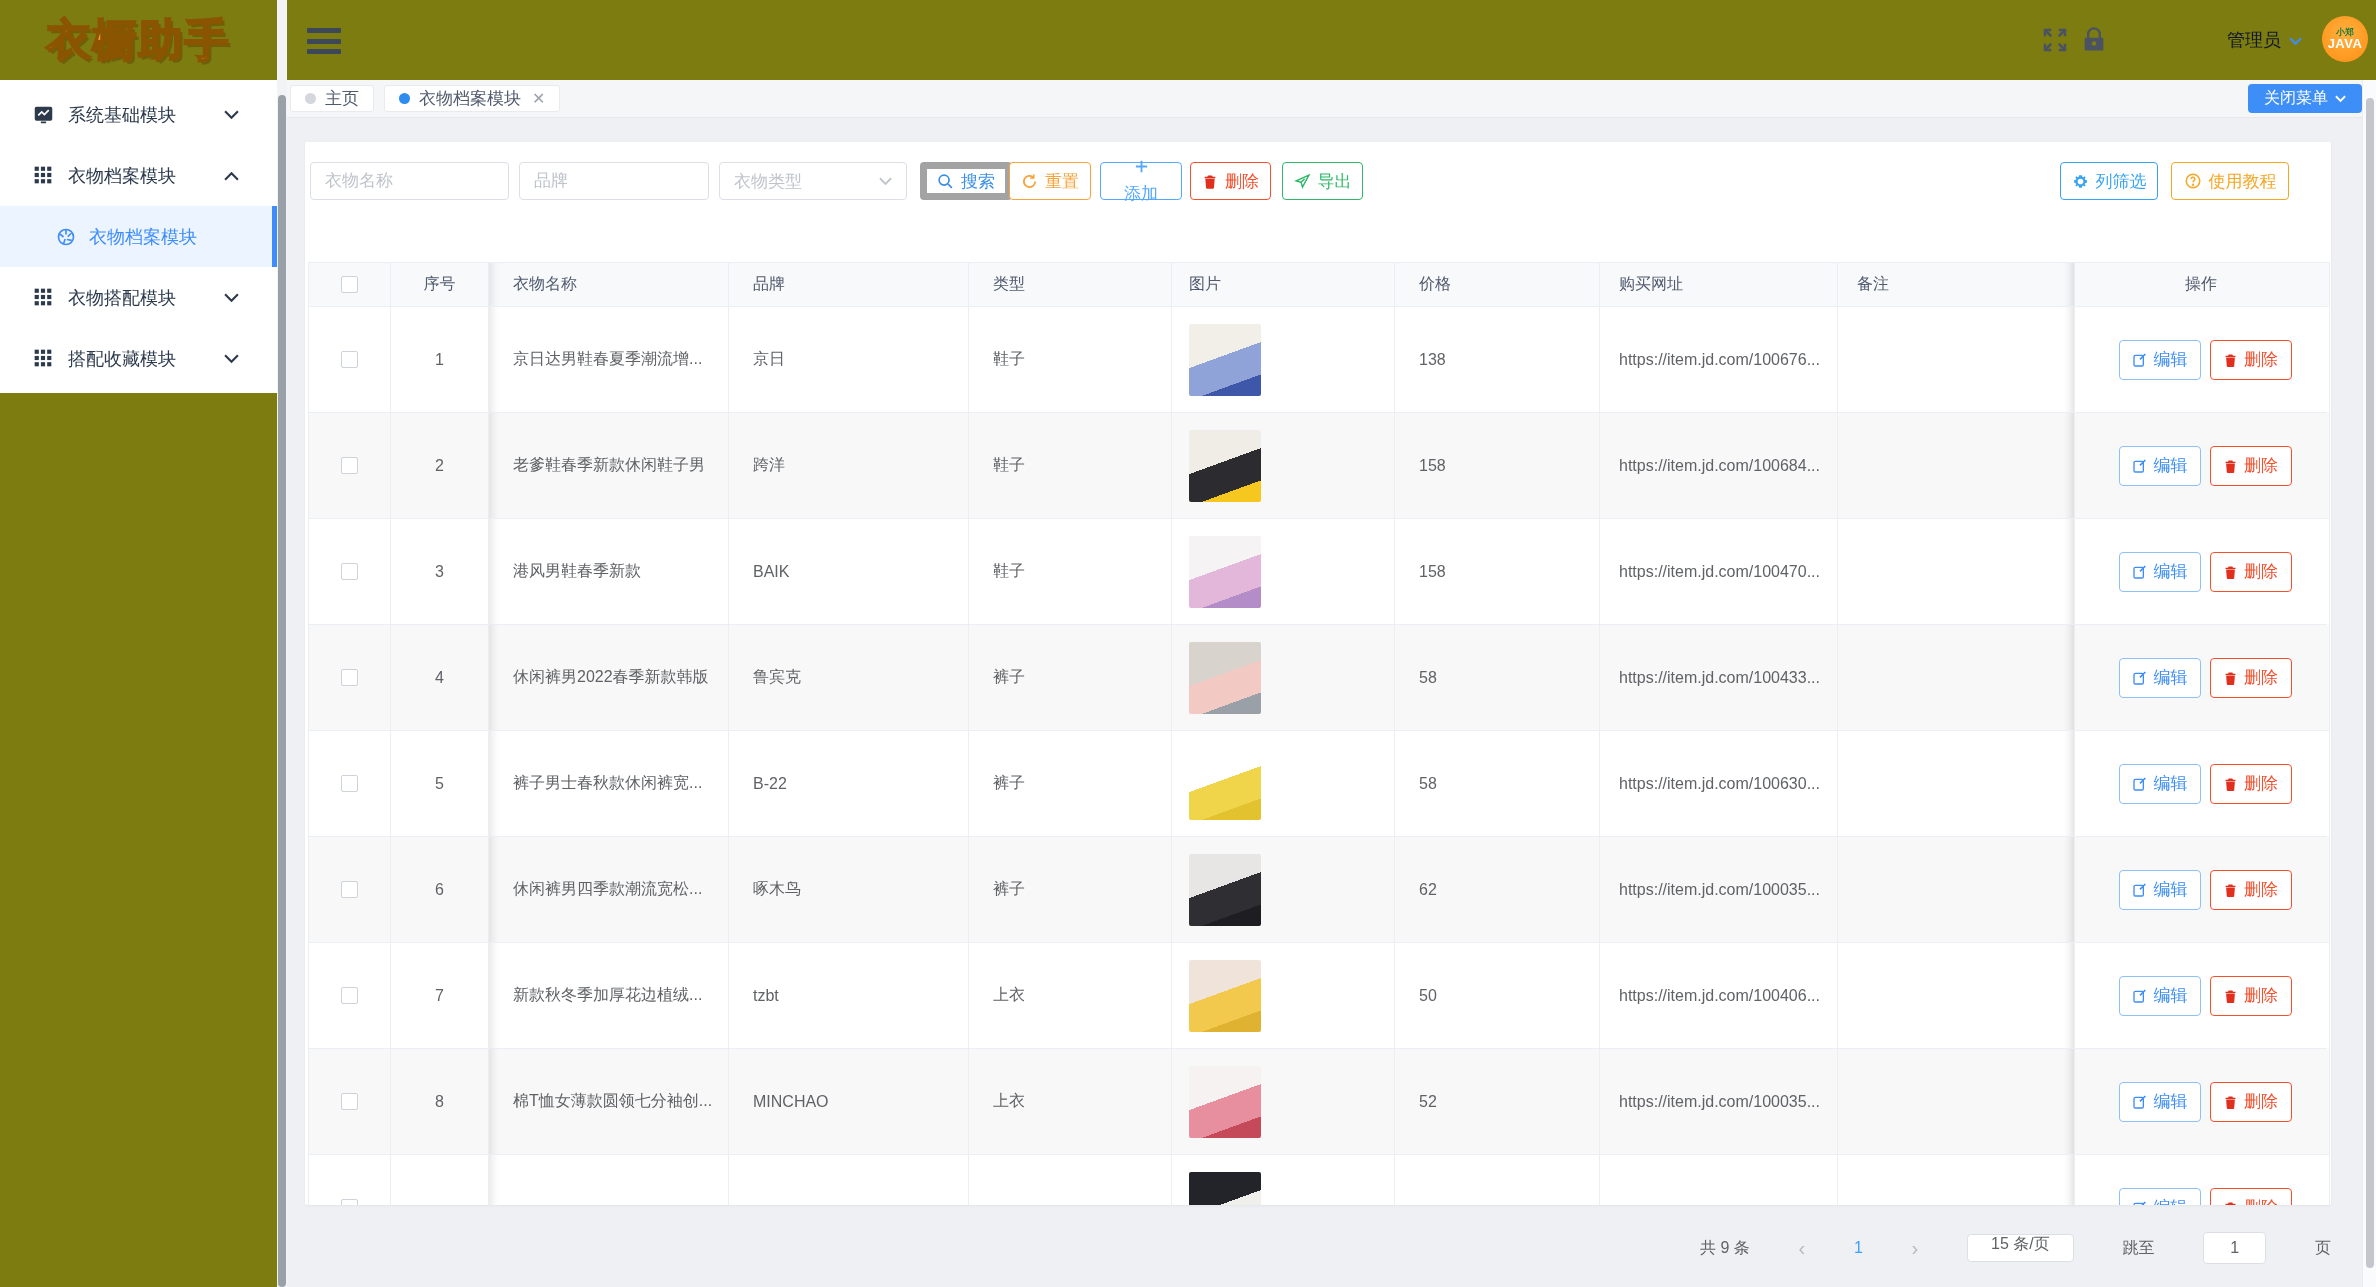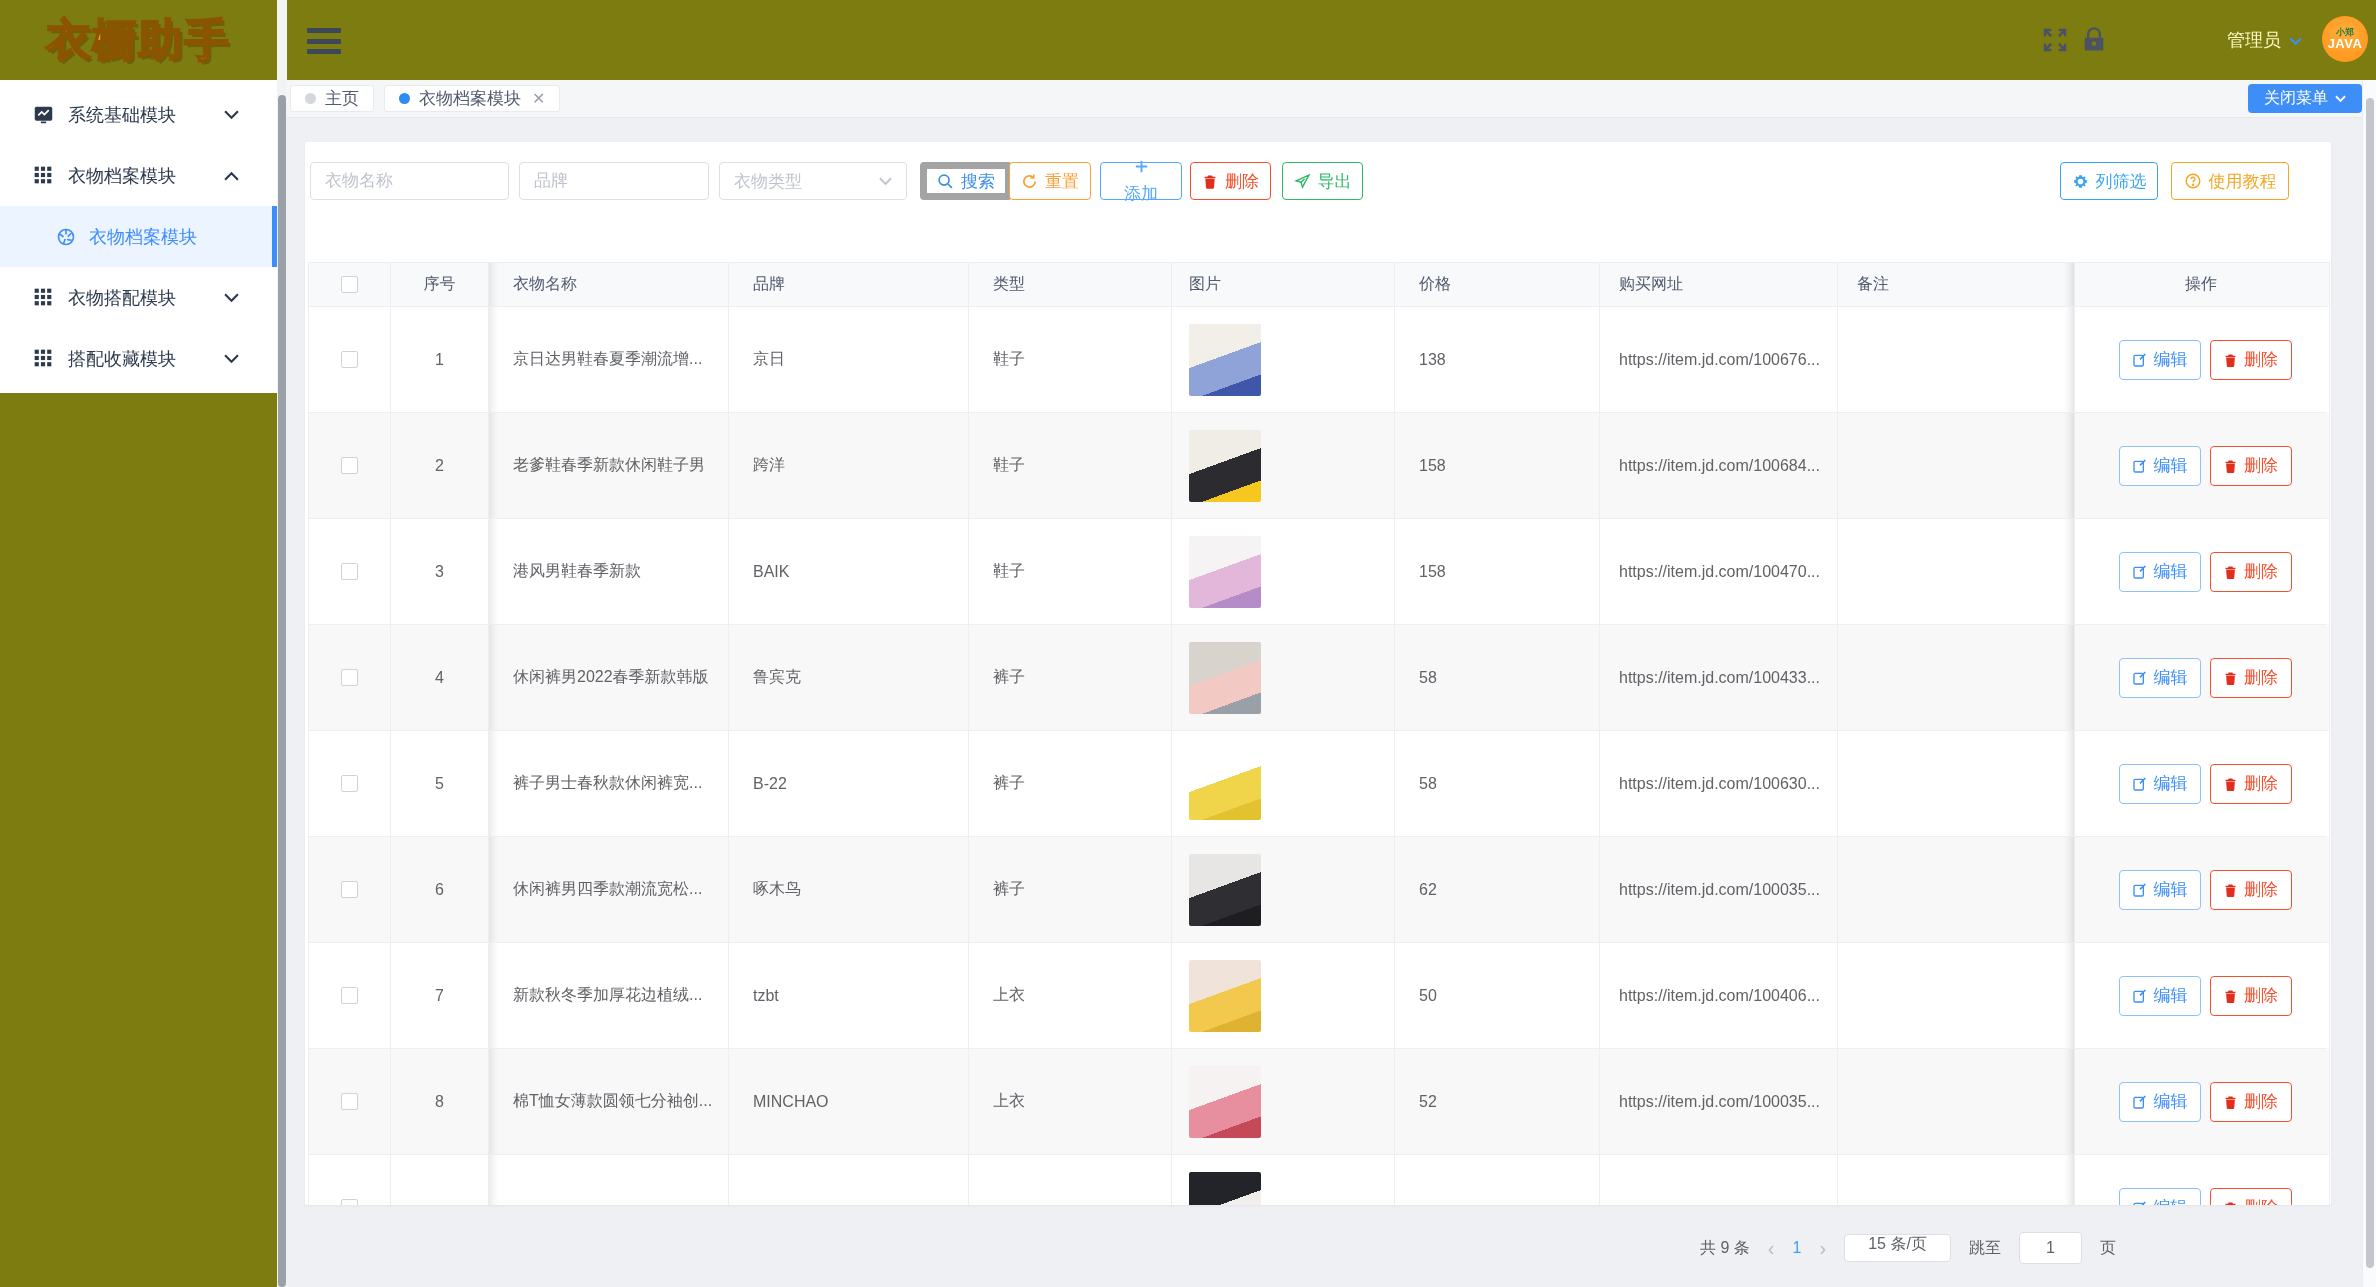--- a/index.html
+++ b/index.html
@@ -9,21 +9,21 @@
 
   
   .header { position:absolute; left:287px; top:0; width:2089px; height:80px; background:#7d7c10; }
   .hamburger { position:absolute; left:20px; top:28px; width:34px; height:26px; display:flex; flex-direction:column; justify-content:space-between; cursor:pointer; }
   .hamburger span { display:block; height:5px; background:#3c4859; border-radius:1px; }
   .topnav { position:absolute; left:78px; top:0; width:367px; height:80px; background:#ffffff; display:flex; align-items:center; }
   .topnav-item { display:flex; align-items:center; gap:10px; padding:0 22px; height:80px; font-size:18px; color:#2d3a4b; cursor:pointer; }
   .topnav-item.secondary { color:#5c6573; }
   .fullscreen-ic { position:absolute; left:1753px; top:25px; }
   .lock-ic { position:absolute; left:1793px; top:25px; }
-  .admin { position:absolute; left:1940px; top:0; height:80px; display:flex; align-items:center; gap:8px; font-size:18px; color:#fef9c3; cursor:pointer; }
+  .admin { position:absolute; left:1940px; top:0; height:80px; display:flex; align-items:center; gap:8px; font-size:18px; color:#0f172a; cursor:pointer; }
   .avatar { position:absolute; left:2035px; top:16px; width:46px; height:46px; border-radius:50%; background:radial-gradient(circle at 50% 40%, #ffb040, #ff8f12); display:flex; flex-direction:column; align-items:center; justify-content:center; line-height:1; overflow:hidden; }
   .avatar .l1 { font-size:9px; color:#1d7a36; font-weight:bold; }
   .avatar .l2 { font-size:13px; color:#ffffff; font-weight:bold; letter-spacing:.5px; }
 
   
   .sidebar { position:absolute; left:0; top:0; width:277px; height:1287px; background:#7d7c10; }
   .logo { height:80px; display:flex; align-items:center; justify-content:center; font-size:44px; font-weight:bold; color:#ffa126; letter-spacing:2px; -webkit-text-stroke:2px #8a5400; text-shadow:3px 3px 0 rgba(96,60,0,.45); }
   .menu { position:absolute; top:80px; left:0; width:277px; height:313px; background:#ffffff; padding-top:4px; }
   .menu-item { height:61px; display:flex; align-items:center; padding-left:33px; font-size:18px; color:#2c3a4d; position:relative; cursor:pointer; }
   .menu-item .mi-icon { width:21px; height:21px; margin-right:14px; flex:0 0 auto; }
@@ -68,21 +68,21 @@
   .cell.c-note { box-shadow:inset -12px 0 10px -10px rgba(0,0,0,.15); }
   .checkbox { width:17px; height:17px; border:1px solid #ced2d9; border-radius:2px; background:#fff; cursor:pointer; }
   .thumb { width:72px; height:72px; margin-left:17px; border-radius:2px; }
   .cell.c-img { padding-left:0; }
   .cell.c-op { justify-content:center; gap:9px; padding-left:8px; }
   .rbtn { height:40px; width:82px; border-radius:4px; background:#fff; display:flex; align-items:center; justify-content:center; gap:6px; font-size:17px; cursor:pointer; font-family:inherit; }
   .btn-edit { border:1px solid #8ec0f9; color:#3d8ef7; }
   .btn-del { border:1px solid #f5502e; color:#f5502e; }
 
   
-  .pagination { position:absolute; left:1700px; top:1228px; width:631px; height:40px; display:flex; align-items:center; justify-content:flex-start; gap:18px; font-size:16px; color:#606266; }
+  .pagination { position:absolute; left:1700px; top:1228px; width:631px; height:40px; display:flex; align-items:center; justify-content:space-between; gap:18px; font-size:16px; color:#606266; }
   .pg-arrow { color:#b6bac2; font-size:20px; cursor:pointer; }
   .pg-num { color:#409eff; cursor:pointer; }
   .pg-select { width:107px; height:28px; border:1px solid #dcdfe6; border-radius:4px; display:flex; align-items:center; justify-content:center; gap:8px; cursor:pointer; background:#fff;flex-direction:column; }
   .pg-input { width:63px; height:32px; border:1px solid #dcdfe6; border-radius:4px; text-align:center; font-size:16px; color:#606266; font-family:inherit; outline:none; }
 </style>
 </head>
 <body>
 
 <div class="header">
   <div class="hamburger">

